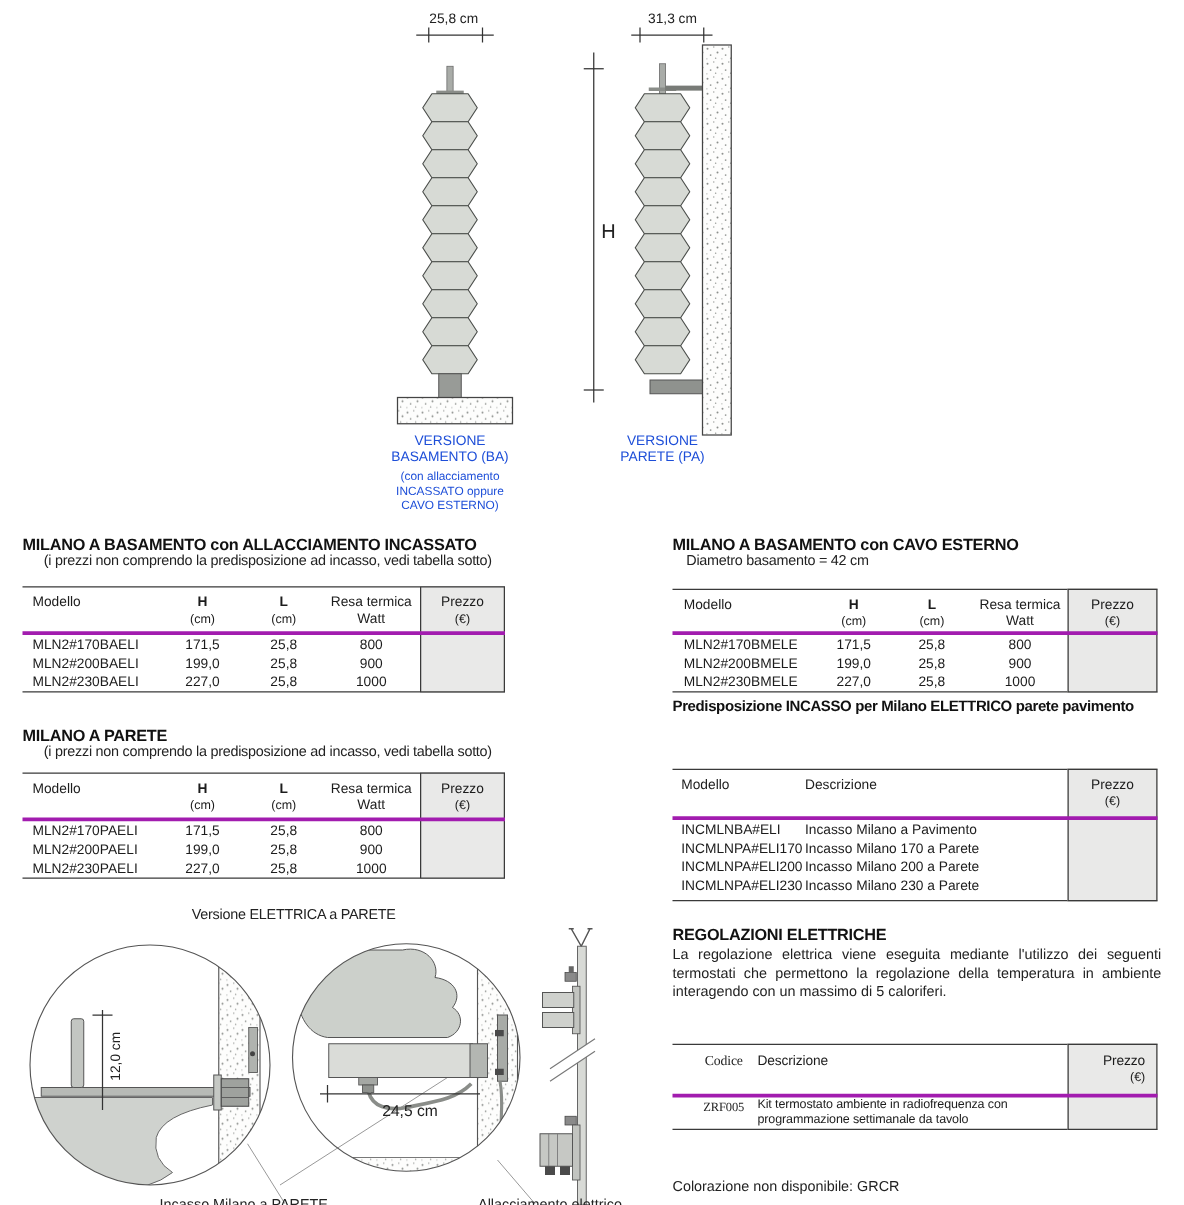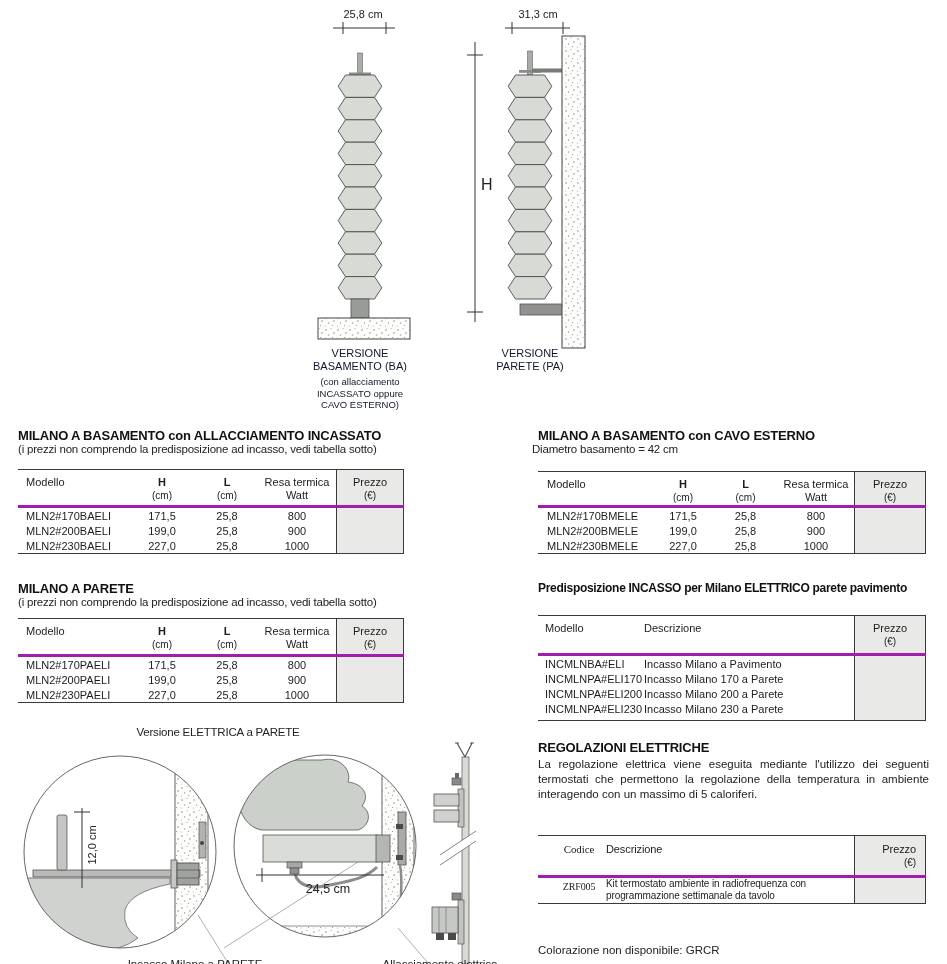--- a/index.html
+++ b/index.html
@@ -3,25 +3,25 @@
 <meta charset="utf-8">
 <style>
   * { margin:0; padding:0; box-sizing:border-box; }
   html,body { background:#fff; }
   body { font-family:"Liberation Sans", sans-serif; color:#1c1c1c; }
   .page { position:relative; width:947px; height:964px; background:#fff; overflow:hidden; }
 
   .abs { position:absolute; }
   .h1 { font-size:13px; font-weight:bold; letter-spacing:-0.2px; white-space:nowrap; color:#111; }
   .h1b { font-size:12px; font-weight:bold; letter-spacing:-0.3px; white-space:nowrap; color:#111; }
-  .sub { font-size:11.5px; letter-spacing:-0.2px; white-space:nowrap; color:#222; }
+  .sub { font-size:11.5px; letter-spacing:-0.2px; white-space:nowrap; color:#222;margin-left:17px; }
   .para { font-size:11.5px; line-height:15px; text-align:justify; color:#222; }
   .note { font-size:11.5px; color:#222;margin-top:16px; }
 
-  .caption { text-align:center; color:#0f172a; }
+  .caption { text-align:center; color:#1d4ed8; }
   .caption .big { font-size:11px; line-height:13px; }
   .caption .small { font-size:9.5px; line-height:11.5px; }
 
   
   .mtable { position:absolute; border-top:1px solid #3a3a3a; border-bottom:1px solid #3a3a3a; font-size:11px; color:#1c1c1c; background:transparent; }
   .mtable .pz-bg { position:absolute; top:-1px; bottom:-1px; background:#e9e9e8; border:1px solid #3a3a3a; z-index:0; }
   .mtable .thead { display:flex; border-bottom:3px solid #a21caf; position:relative; z-index:1; padding-top:6px; line-height:13px; }
   .mtable .trow { display:flex; align-items:center; height:15px; position:relative; z-index:1; }
   .mtable .c { text-align:center; }
   .mtable .al { text-align:left; }
@@ -368,21 +368,21 @@
     </div>
     <div class="trow">
       <div class="c al w-mod">MLN2#230BMELE</div>
       <div class="c w-h">227,0</div>
       <div class="c w-l">25,8</div>
       <div class="c w-resa">1000</div>
       <div class="c w-pz"></div>
     </div>
   </div>
 
-  <div class="abs h1b" style="left:538px;top:581px">Predisposizione INCASSO per Milano ELETTRICO parete pavimento</div>
+  <div class="abs h1b" style="left:538px;top:558px">Predisposizione INCASSO per Milano ELETTRICO parete pavimento</div>
 
   <div class="mtable t-desc" style="left:538px;top:615px;width:388px">
     <div class="pz-bg" style="left:316px;width:72px"></div>
     <div class="thead">
       <div class="w-code">Modello</div>
       <div class="w-desc">Descrizione</div>
       <div class="c w-pz">
           <div>Prezzo</div>
           <div class="u">(€)</div>
         </div>

